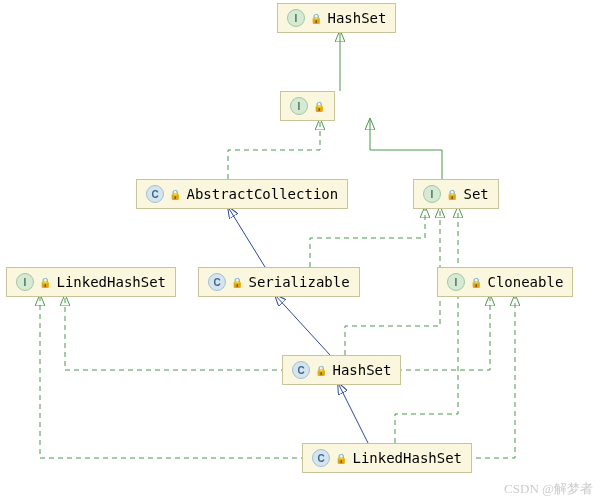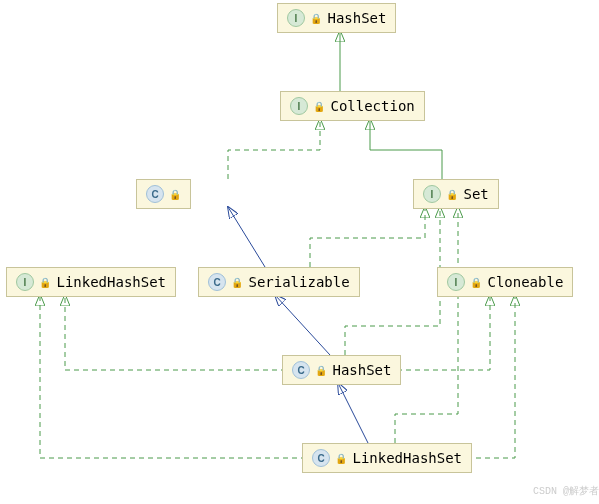--- a/index.html
+++ b/index.html
@@ -2,21 +2,21 @@
 <html><head>
 <meta charset="utf-8">
 <style>
 body{margin:0;font-family:monospace;background:#fff;width:599px;height:504px;position:relative}
 .node{position:absolute;background:#fbf7de;border:1px solid #c8c49a;padding:5px 9px;font-size:14px;display:flex;align-items:center;gap:5px;white-space:nowrap}
 .badge{width:16px;height:16px;border-radius:50%;display:inline-flex;align-items:center;justify-content:center;font-size:10px;font-weight:bold;font-family:sans-serif}
 .badge.i{background:#d6e9d6;color:#4a7a4a;border:1px solid #a0c8a0}
 .badge.c{background:#d6e4ef;color:#3a6a8a;border:1px solid #a0c0d8}
 .lock{color:#b0a868;font-size:10px}
 svg{position:absolute;top:0;left:0;pointer-events:none}
-.wm{position:absolute;bottom:6px;right:0;color:#ccc;font-size:10px;font-family:Liberation Mono, monospace;pointer-events:none}
+.wm{position:absolute;bottom:6px;right:6px;color:#ccc;font-size:13px;font-family:Liberation Serif, serif;pointer-events:none}
 </style>
 </head>
 <body>
 
 <svg width="599" height="504">
 <defs>
 <marker id="ag" markerWidth="12" markerHeight="10" refX="11" refY="5" orient="auto">
         <path d="M0,0 L12,5 L0,10 Z" fill="none" stroke="#4a9a4a" stroke-width="1"></path>
       </marker>
 <marker id="ab" markerWidth="12" markerHeight="10" refX="11" refY="5" orient="auto">
@@ -53,26 +53,26 @@
 
 <div class="node" style="left:277px;top:3px">
 <span class="badge i">I</span>
 <span class="lock">🔒</span>
 <span>HashSet</span>
 </div>
 
 <div class="node" style="left:280px;top:91px">
 <span class="badge i">I</span>
 <span class="lock">🔒</span>
-<span>Collection</span>
 </div>
 
 <div class="node" style="left:136px;top:179px">
 <span class="badge c">C</span>
 <span class="lock">🔒</span>
+<span>AbstractCollection</span>
 </div>
 
 <div class="node" style="left:413px;top:179px">
 <span class="badge i">I</span>
 <span class="lock">🔒</span>
 <span>Set</span>
 </div>
 
 <div class="node" style="left:6px;top:267px">
 <span class="badge i">I</span>

